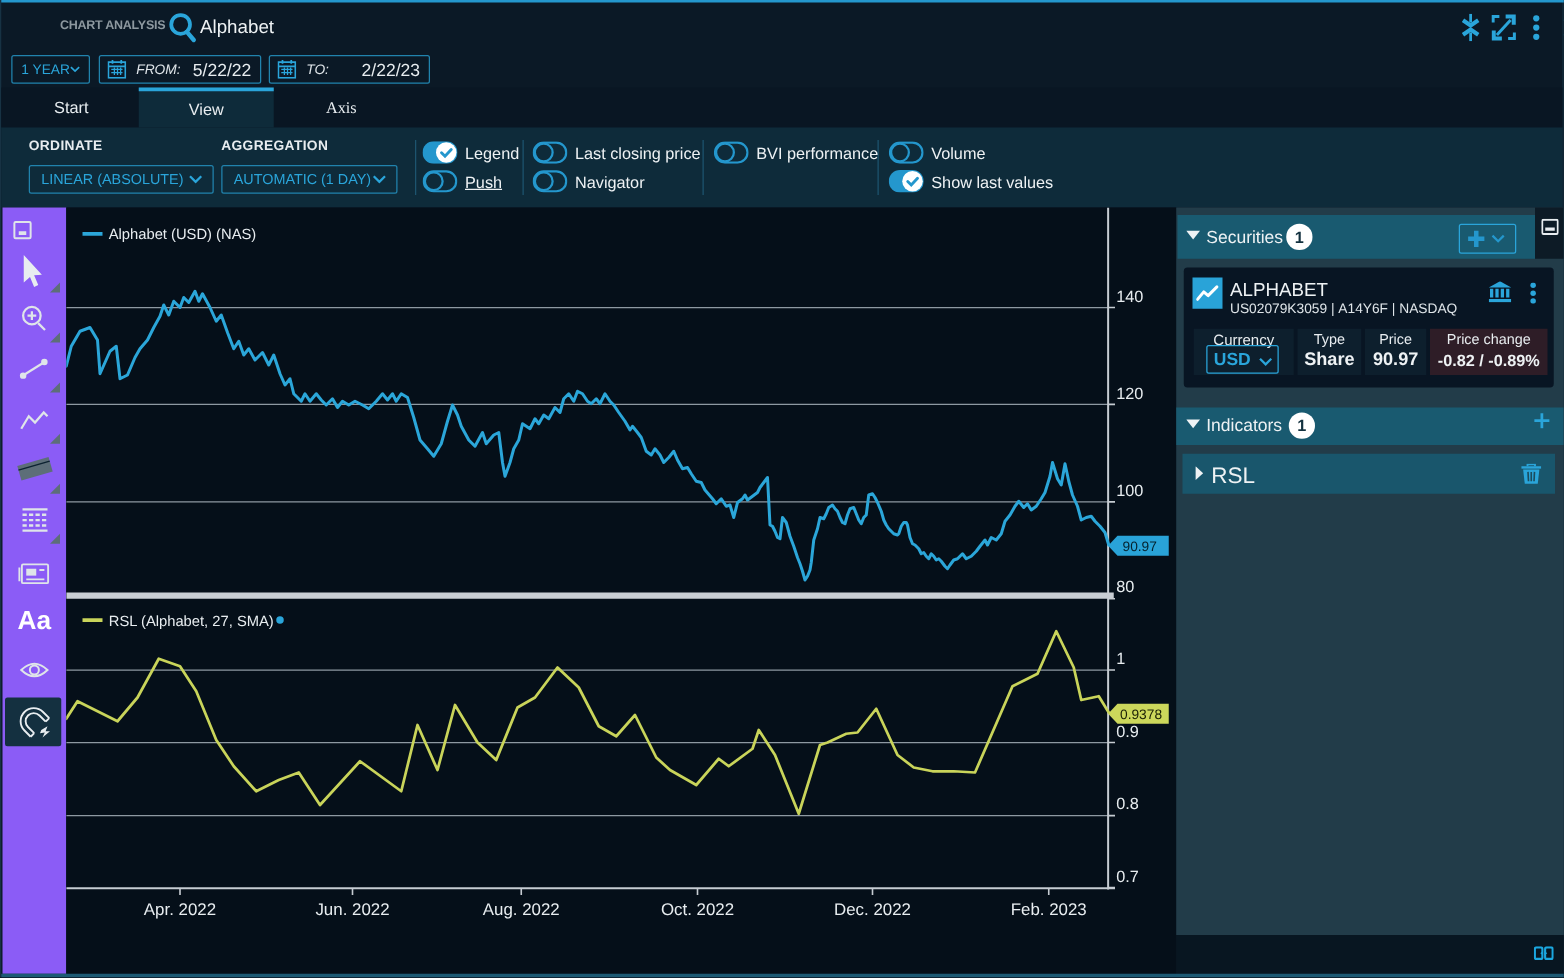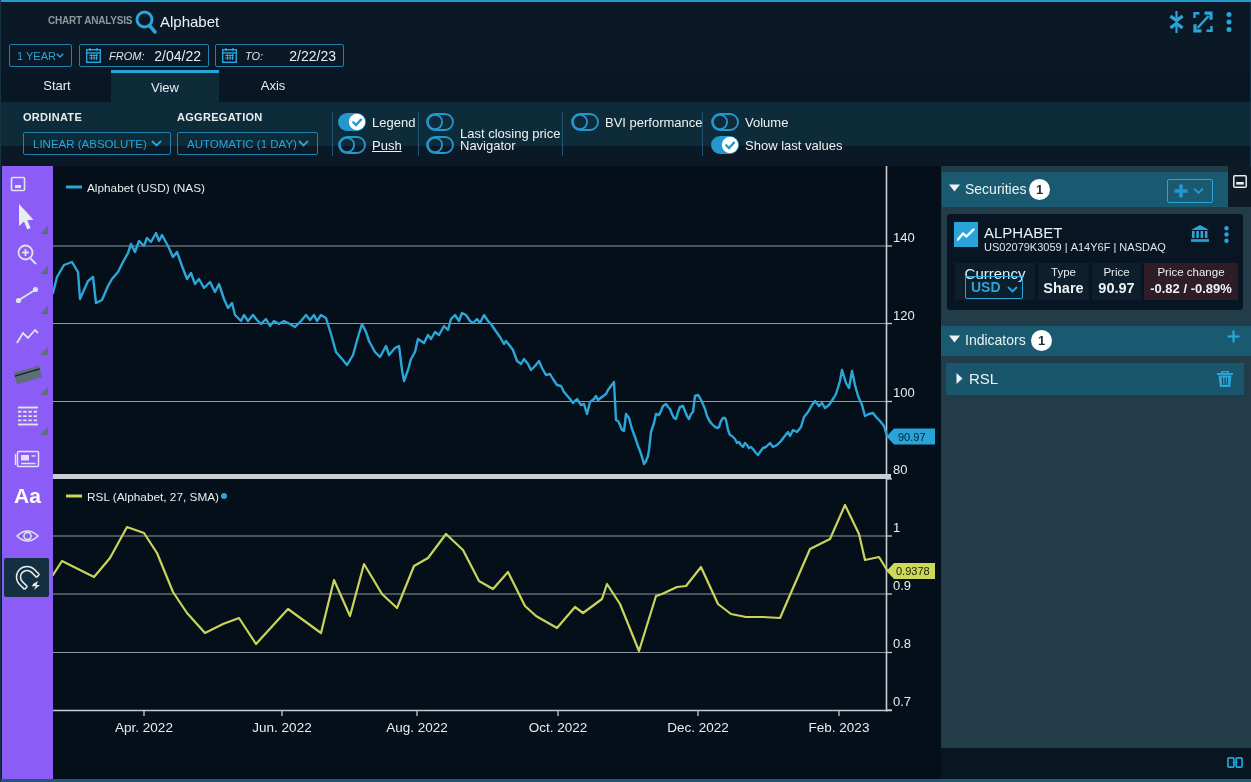--- a/index.html
+++ b/index.html
@@ -17,21 +17,21 @@
 .btn1y { position:absolute; left:8px; top:4px; width:63px; height:23px; border:1px solid #2183ad; border-radius:2px; color:#2aa5da; font-size:11px; display:flex; align-items:center; justify-content:space-between; padding:0 7px; white-space:nowrap; }
 .datebox { position:absolute; top:4px; height:23px; border:1px solid #2183ad; border-radius:2px; display:flex; align-items:center; color:#e8edf0; }
 .datebox .cal { margin-left:6px; }
 .datebox .lbl { font-style:italic; font-size:11px; margin-left:8px; color:#dfe5e9; }
 .datebox .val { position:absolute; right:7px; font-size:14px; }
 
 .tabs { position:absolute; top:70px; left:0; width:100%; height:32px; background:#091623; }
 .tab { position:absolute; top:0; height:32px; width:108px; color:#e8edf0; font-size:13px; text-align:center; line-height:32px; }
 .tab.active { background:#0e2b3a; border-top:3px solid #2aa5da; line-height:29px; }
 
-.toolbar { position:absolute; top:102px; left:0; width:100%; height:44px; background:#0e2b3a; }
+.toolbar { position:absolute; top:102px; left:0; width:100%; height:64px; background:#0e2b3a; }
 .tb-lbl { position:absolute; top:13px; font-size:11px; font-weight:bold; color:#e8edf0; letter-spacing:0.3px; }
 .dd { position:absolute; top:30px; height:23px; border:1px solid #2183ad; border-radius:2px; color:#2aa5da; font-size:11.5px; display:flex; align-items:center; padding-left:9px; }
 .dd .chev { position:absolute; right:8px; }
 .tb-sep { position:absolute; top:10px; width:1px; height:44px; background:#1d546f; }
 .tgl { position:absolute; width:28px; height:18px; border-radius:9px; }
 .tgl.off { }
 .tgl.on { }
 .tgl-lbl { position:absolute; font-size:13px; color:#eef2f4; }
 
 .main { position:absolute; top:166px; left:0; width:1251px; height:616px; }
@@ -99,21 +99,21 @@
           </g>
           <g stroke="#2aa5da" stroke-width="1">
             <line x1="3" y1="7.5" x2="12" y2="7.5"></line>
             <line x1="3" y1="10" x2="12" y2="10"></line>
             <line x1="5.5" y1="6" x2="5.5" y2="12"></line>
             <line x1="8" y1="6" x2="8" y2="12"></line>
             <line x1="10.5" y1="6" x2="10.5" y2="12"></line>
           </g>
         </svg>
       <span class="lbl">FROM:</span>
-        <span class="val">2/04/22</span>
+        <span class="val">5/22/22</span>
     </div>
     <div class="datebox" style="left:214px; width:129px;text-align:center;">
       <svg class="cal" width="15" height="15" viewBox="0 0 15 15">
           <g stroke="#2aa5da" fill="none" stroke-width="1.4">
             <rect x="0.7" y="1.7" width="13.6" height="12.6"></rect>
             <line x1="0.7" y1="5" x2="14.3" y2="5"></line>
             <line x1="4" y1="0" x2="4" y2="3"></line>
             <line x1="11" y1="0" x2="11" y2="3"></line>
           </g>
           <g stroke="#2aa5da" stroke-width="1">
@@ -124,21 +124,21 @@
             <line x1="10.5" y1="6" x2="10.5" y2="12"></line>
           </g>
         </svg>
       <span class="lbl">TO:</span>
         <span class="val">2/22/23</span>
     </div>
   </div>
   <div class="tabs">
     <div class="tab" style="left:2px;">Start</div>
     <div class="tab active" style="left:110px;">View</div>
-    <div class="tab" style="left:218px;">Axis</div>
+    <div class="tab" style="left:218px;font-family:Liberation Serif, serif;">Axis</div>
   </div>
   <div class="toolbar">
     <span class="tb-lbl" style="left:22px; top:9px;">ORDINATE</span>
     <div class="dd" style="left:22px; width:148px;">LINEAR (ABSOLUTE)<svg class="chev" width="11" height="7" viewBox="0 0 11 7">
           <path d="M1 1 L5.5 5.5 L10 1" fill="none" stroke="#2aa5da" stroke-width="1.8"></path>
         </svg></div>
     <span class="tb-lbl" style="left:176px; top:9px;">AGGREGATION</span>
     <div class="dd" style="left:176px; width:141px;">AUTOMATIC (1 DAY)<svg class="chev" width="11" height="7" viewBox="0 0 11 7">
           <path d="M1 1 L5.5 5.5 L10 1" fill="none" stroke="#2aa5da" stroke-width="1.8"></path>
         </svg></div>
@@ -154,21 +154,21 @@
     <span class="tgl-lbl" style="left:371px; top:13px;">Legend</span>
     <div class="tgl off" style="left:337px; top:34px;"><svg width="28" height="18" viewBox="0 0 28 18">
           <rect x="1" y="1" width="26" height="16" rx="8" fill="none" stroke="#2497cd" stroke-width="1.8"></rect>
           <circle cx="9" cy="9" r="7.1" fill="none" stroke="#2497cd" stroke-width="1.8"></circle>
         </svg></div>
     <span class="tgl-lbl" style="left:371px; top:36px;text-decoration:underline;">Push</span>
     <div class="tgl off" style="left:425px; top:11px;"><svg width="28" height="18" viewBox="0 0 28 18">
           <rect x="1" y="1" width="26" height="16" rx="8" fill="none" stroke="#2497cd" stroke-width="1.8"></rect>
           <circle cx="9" cy="9" r="7.1" fill="none" stroke="#2497cd" stroke-width="1.8"></circle>
         </svg></div>
-    <span class="tgl-lbl" style="left:459px; top:24px;text-align:right;">Last closing price</span>
+    <span class="tgl-lbl" style="left:459px; top:13px;text-align:right;">Last closing price</span>
     <div class="tgl off" style="left:425px; top:34px;"><svg width="28" height="18" viewBox="0 0 28 18">
           <rect x="1" y="1" width="26" height="16" rx="8" fill="none" stroke="#2497cd" stroke-width="1.8"></rect>
           <circle cx="9" cy="9" r="7.1" fill="none" stroke="#2497cd" stroke-width="1.8"></circle>
         </svg></div>
     <span class="tgl-lbl" style="left:459px; top:36px;">Navigator</span>
     <div class="tgl off" style="left:570px; top:11px;"><svg width="28" height="18" viewBox="0 0 28 18">
           <rect x="1" y="1" width="26" height="16" rx="8" fill="none" stroke="#2497cd" stroke-width="1.8"></rect>
           <circle cx="9" cy="9" r="7.1" fill="none" stroke="#2497cd" stroke-width="1.8"></circle>
         </svg></div>
     <span class="tgl-lbl" style="left:604px; top:13px;">BVI performance</span>
@@ -334,21 +334,21 @@
       </svg>
       <svg style="position:absolute;left:283px;top:60px;" width="5" height="17" viewBox="0 0 5 17">
         <circle cx="2.5" cy="2.2" r="2.2" fill="#2aa5da"></circle>
           <circle cx="2.5" cy="8.5" r="2.2" fill="#2aa5da"></circle>
           <circle cx="2.5" cy="14.8" r="2.2" fill="#2aa5da"></circle>
       </svg>
       <div style="position:absolute;left:14px;top:97px;width:80px;height:37px;background:#0d1f2d;"></div>
       <div style="position:absolute;left:97px;top:97px;width:51px;height:37px;background:#0d1f2d;"></div>
       <div style="position:absolute;left:151px;top:97px;width:49px;height:37px;background:#0d1f2d;"></div>
       <div style="position:absolute;left:203px;top:97px;width:94px;height:37px;background:#2e1d27;"></div>
-      <span style="position:absolute;left:14px;top:99px;width:80px;text-align:center;font-size:15px;color:#e8edf0;">Currency</span>
+      <span style="position:absolute;left:14px;top:99px;width:80px;text-align:center;font-size:12px;color:#e8edf0;">Currency</span>
       <div style="position:absolute;left:24px;top:110px;width:58px;height:23px;border:1px solid #2aa5da;border-radius:2px;"></div>
       <span style="position:absolute;left:30px;top:113px;font-size:14px;font-weight:bold;color:#2aa5da;">USD</span>
       <svg style="position:absolute;left:66px;top:120px;" width="11" height="7" viewBox="0 0 11 7">
           <path d="M1 1 L5.5 5.5 L10 1" fill="none" stroke="#2aa5da" stroke-width="1.8"></path>
         </svg>
       <span style="position:absolute;left:97px;top:100px;width:51px;text-align:center;font-size:11.5px;color:#e8edf0;">Type</span>
       <span style="position:absolute;left:97px;top:114px;width:51px;text-align:center;font-size:14.5px;font-weight:bold;color:#eef2f4;">Share</span>
       <span style="position:absolute;left:151px;top:100px;width:49px;text-align:center;font-size:11.5px;color:#e8edf0;">Price</span>
       <span style="position:absolute;left:151px;top:114px;width:49px;text-align:center;font-size:14.5px;font-weight:bold;color:#eef2f4;">90.97</span>
       <span style="position:absolute;left:203px;top:100px;width:94px;text-align:center;font-size:11.5px;color:#e8edf0;">Price change</span>
@@ -360,21 +360,21 @@
       <span style="position:absolute;left:24px;top:166px;font-size:14px;color:#eef2f4;">Indicators</span>
       <div style="position:absolute;left:90px;top:164px;width:21px;height:21px;border-radius:50%;background:#fff;color:#13313f;font-size:13px;font-weight:bold;text-align:center;line-height:21px;">1</div>
       <svg style="position:absolute;left:286px;top:164px;" width="13" height="13" viewBox="0 0 13 13">
         <line x1="6.5" y1="0.5" x2="6.5" y2="12.5" stroke="#2aa5da" stroke-width="2.2"></line>
         <line x1="0.5" y1="6.5" x2="12.5" y2="6.5" stroke="#2aa5da" stroke-width="2.2"></line>
       </svg>
       <div style="position:absolute;left:5px;top:197px;width:298px;height:32px;background:#19566c;"></div>
       <svg style="position:absolute;left:15px;top:207px;" width="7" height="11" viewBox="0 0 7 11">
           <path d="M0.5,0 L0.5,11 L6.5,5.5 Z" fill="#eef2f4"></path>
         </svg>
-      <span style="position:absolute;left:28px;top:204px;font-size:15px;color:#eef2f4;">RSL</span>
+      <span style="position:absolute;left:28px;top:204px;font-size:18px;color:#eef2f4;">RSL</span>
       <svg style="position:absolute;left:276px;top:205px;" width="16" height="17" viewBox="0 0 16 17">
         <path d="M1.5,4.5 L2.8,16 L13.2,16 L14.5,4.5 Z" fill="#2aa5da"></path>
         <rect x="0" y="2" width="16" height="1.9" fill="#2aa5da"></rect>
         <path d="M5,2 L5,0.5 L11,0.5 L11,2" fill="none" stroke="#2aa5da" stroke-width="1.5"></path>
         <g stroke="#1b4c5e" stroke-width="1.3">
           <line x1="5.4" y1="6.5" x2="5.8" y2="14"></line>
           <line x1="8" y1="6.5" x2="8" y2="14"></line>
           <line x1="10.6" y1="6.5" x2="10.2" y2="14"></line>
         </g>
       </svg>

